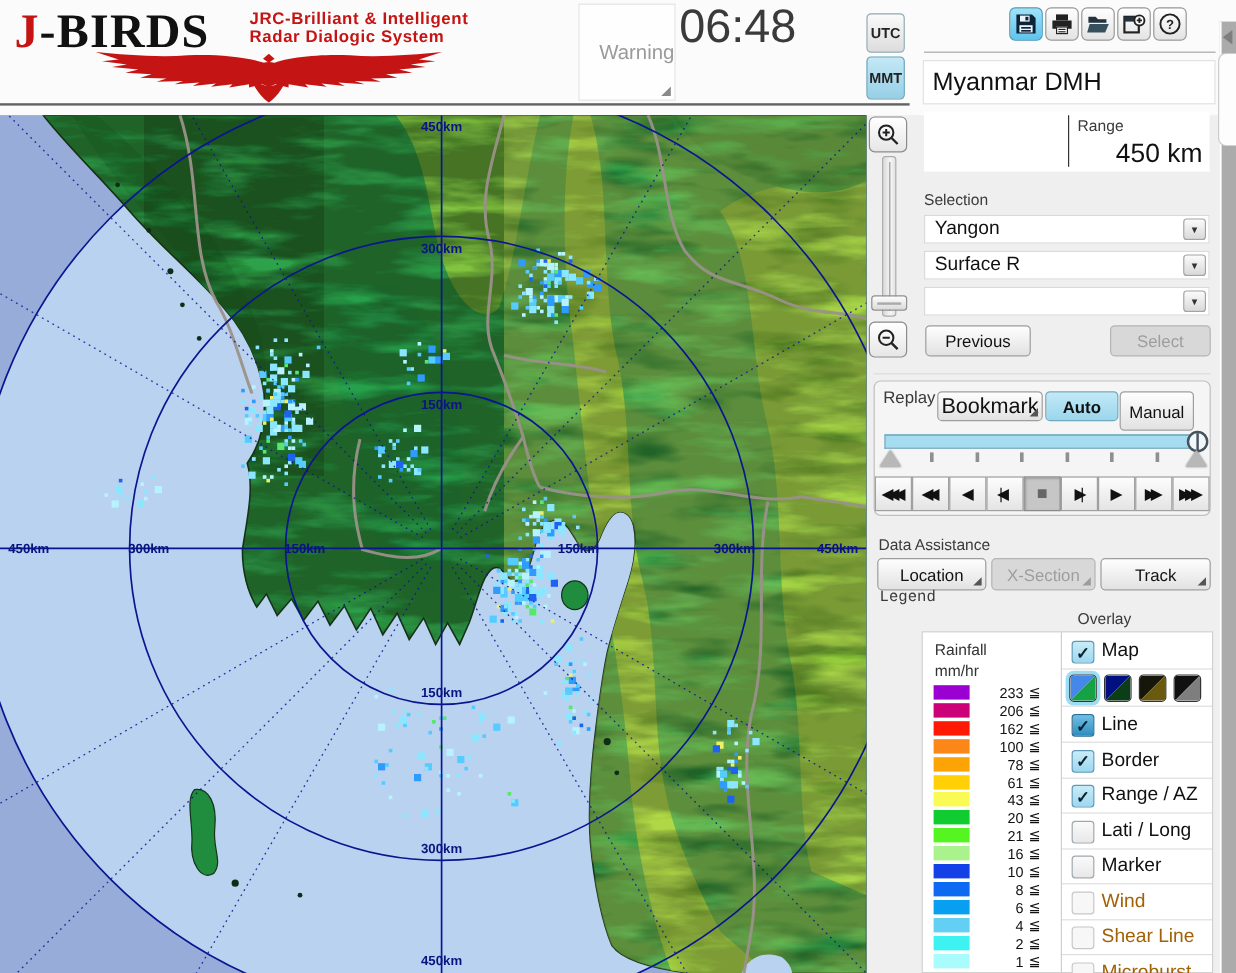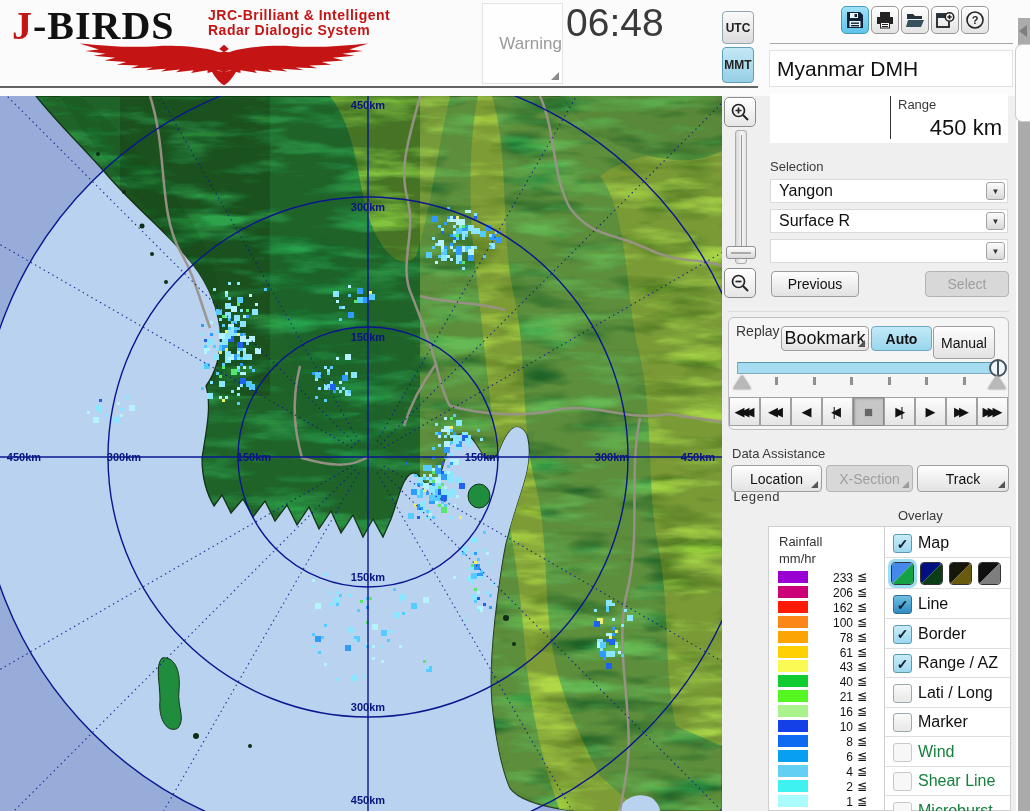--- a/index.html
+++ b/index.html
@@ -113,21 +113,21 @@
             font-family:"DejaVu Sans",sans-serif; }
   #overlay-box { left:884px; top:526px; width:127px; height:285px; background:#FFF; border:1px solid #CFCFCF; }
   .ov-row { position:absolute; left:0; width:125px; height:29px; border-bottom:1px solid #DEDEDE; }
   .cb { position:absolute; left:8px; top:5px; width:19px; height:19px; border:1px solid #9FA8AC;
         border-radius:3px; background:linear-gradient(#FAFAFA,#E8E8E8); font-size:14px; font-weight:bold;
         color:#10222E; display:flex; align-items:center; justify-content:center; }
   .cb.on { background:linear-gradient(#C8ECF8,#9CD8F0); border-color:#5E99B5; }
   .cb.deep { background:linear-gradient(#6FC0E4,#2F8CC0); border-color:#2F6E90; color:#082030; }
   .cb.dis { border-color:#C8C8C8; background:#F7F7F7; }
   .ov-lab { position:absolute; left:33px; top:5px; font-size:16px; color:#111; white-space:nowrap; }
-  .ov-lab.dis { color:#15803d; }
+  .ov-lab.dis { color:#a16207; }
   .theme { position:absolute; top:3px; width:23px; height:23px; border-radius:4px; overflow:hidden;
            border:1px solid #333; }
   .theme svg { display:block; }
   .theme.sel { box-shadow:0 0 0 3px #9ADDF4; }
 
   
   #strip { left:1016px; top:18px; width:14px; height:793px; background:#ABABAB; border-left:2px solid #FFF; }
   #strip-tab { left:1015px; top:44px; width:15px; height:78px; background:#FDFDFD;
                border:1px solid #CCC; border-right:none; border-radius:7px 0 0 7px; }
   #strip-arrow { left:1019px; top:25px; width:0; height:0; border-top:6px solid transparent;
@@ -1028,21 +1028,21 @@
         <span class="leg-val">61</span>
         <span class="leg-op">≦</span>
       </div>
       <div class="leg-row" style="top: 133.4px;">
         <span class="leg-sw" style="background:#FAFA55"></span>
         <span class="leg-val">43</span>
         <span class="leg-op">≦</span>
       </div>
       <div class="leg-row" style="top: 148.3px;">
         <span class="leg-sw" style="background:#10CC30"></span>
-        <span class="leg-val">40</span>
+        <span class="leg-val">20</span>
         <span class="leg-op">≦</span>
       </div>
       <div class="leg-row" style="top: 163.2px;">
         <span class="leg-sw" style="background:#55F522"></span>
         <span class="leg-val">21</span>
         <span class="leg-op">≦</span>
       </div>
       <div class="leg-row" style="top: 178.1px;">
         <span class="leg-sw" style="background:#AAF28C"></span>
         <span class="leg-val">16</span>

